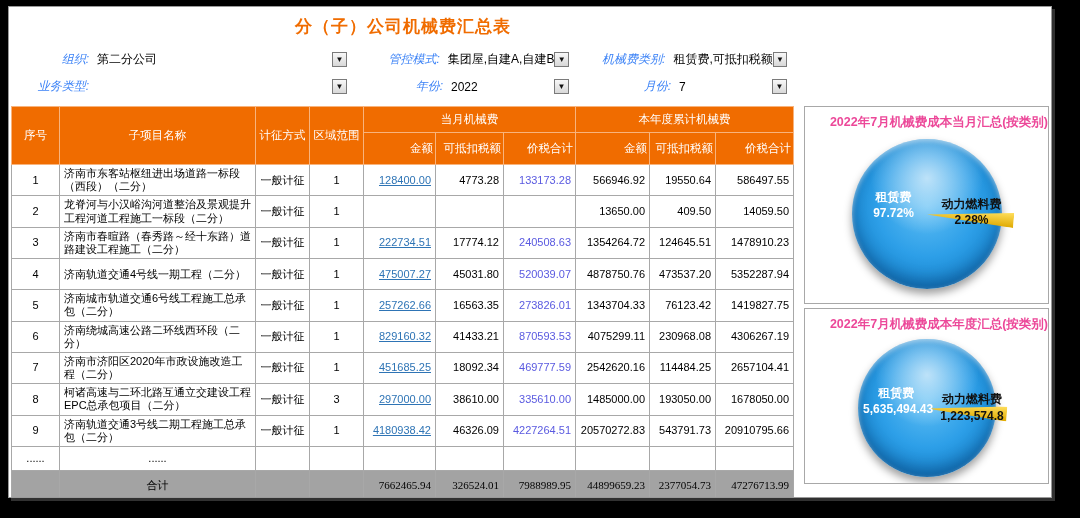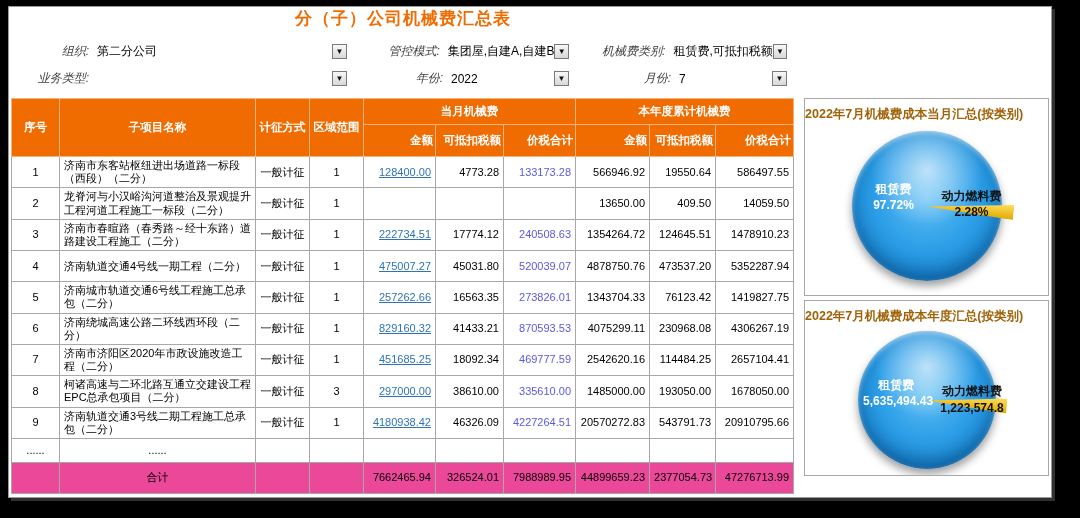--- a/index.html
+++ b/index.html
@@ -2,59 +2,59 @@
 <html><head>
 <meta charset="utf-8">
 <style>
   * { margin:0; padding:0; box-sizing:border-box; }
   html,body { width:1080px; height:518px; background:#000; overflow:hidden;
     font-family:"Liberation Sans", sans-serif; }
   .page { position:absolute; left:8px; top:6px; width:1044px; height:492px;
     background:#fff; border:1px solid #9a9a9a; box-shadow:3px 3px 0 rgba(90,90,90,.55);
     padding:0 2px; overflow:hidden; }
   
-  .report-title { width:784px; text-align:center; margin-top:0;
+  .report-title { width:784px; text-align:center; margin-top:8px;
     font-size:17px; font-weight:bold; color:#f06c00; letter-spacing:1px; }
   .filters { width:782px; margin-top:8px; display:grid;
     grid-template-columns:342px 222px 218px; grid-auto-rows:27px; }
   .filter { display:flex; align-items:center; }
-  .flabel { font-style:italic; color:#404040; font-size:12px; text-align:right; }
+  .flabel { font-style:italic; color:#3b82f6; font-size:12px; text-align:right; }
   .filter:nth-child(3n+1) .flabel { width:78px; }
   .filter:nth-child(3n+2) .flabel { width:90px; }
   .filter:nth-child(3n)   .flabel { width:96px; }
   .fvalue { font-size:12px; color:#000; margin-left:8px; white-space:nowrap; }
   .dd { margin-left:auto; margin-right:6px; width:15px; height:15px;
     background:linear-gradient(#f8f8f8,#d8d8d8); border:1px solid #7a7a7a;
     font-size:8px; line-height:11px; color:#111; cursor:pointer; padding:0; }
   
   .main { display:flex; margin-top:6px; }
   
   table { border-collapse:collapse; table-layout:fixed; width:782px; }
-  thead th { background:#f06c00; color:#fff; font-size:11.5px; font-weight:bold;
+  thead th { background:#f06c00; color:#fff; font-size:11.5px; font-weight:normal;
     border:1px solid #f8b37c; padding:2px; }
   thead tr:first-child th { height:26px; }
   thead tr:last-child th { height:32px;text-align:right; }
   tbody td { border:1px solid #a8a8a8; font-size:11px; color:#000;
     padding:2px 4px; height:31px; line-height:1.2; overflow:hidden; }
   .col-no,.col-method,.col-region { text-align:center; }
   .col-name { text-align:left; }
   .col-m_amount,.col-m_tax,.col-m_total,.col-y_amount,.col-y_tax,.col-y_total
     { text-align:right; font-variant-numeric:tabular-nums; }
   td.link { color:#2e74b5; text-decoration:underline; cursor:pointer; }
   td.violet { color:#5a5ae0; }
   tr.ellipsis-row td { height:24px; }
   tr.ellipsis-row .col-name { text-align:center; }
-  tr.total-row td { background:#ec4899; height:31px; }
+  tr.total-row td { background:#a3a3a3; height:31px;font-family:Liberation Serif, serif; }
   tr.total-row .col-name { text-align:center; }
   
   .charts { width:248px; margin-left:10px; display:flex; flex-direction:column; }
   .card { border:1px solid #a8a8a8; background:#fff; overflow:hidden; position:relative; }
   .card-1 { height:198px; }
   .card-2 { height:176px; margin-top:4px; }
-  .card-title { text-align:left; font-size:12.5px; font-weight:bold; color:#a16207;
+  .card-title { text-align:right; font-size:12.5px; font-weight:bold; color:#ec4899;
     padding-top:7px; white-space:nowrap; }
   .pie-wrap { position:relative; width:100%; display:flex; justify-content:center; }
   .pie { position:relative; border-radius:50%;
     background:
       radial-gradient(circle at 50% 26%, rgba(255,255,255,.65), rgba(255,255,255,0) 42%),
       radial-gradient(circle at 50% 45%, #5fbef4 0%, #2d9fe8 45%, #1581c9 76%, #0c659e 100%);
     box-shadow:0 5px 9px rgba(0,0,0,.38), inset 0 2px 5px rgba(255,255,255,.55),
       inset 0 -9px 14px rgba(0,30,80,.33);font-weight:bold; }
   .card-1 .pie { width:150px; height:150px; margin-top:8px; }
   .card-2 .pie { width:138px; height:138px; margin-top:6px; }

